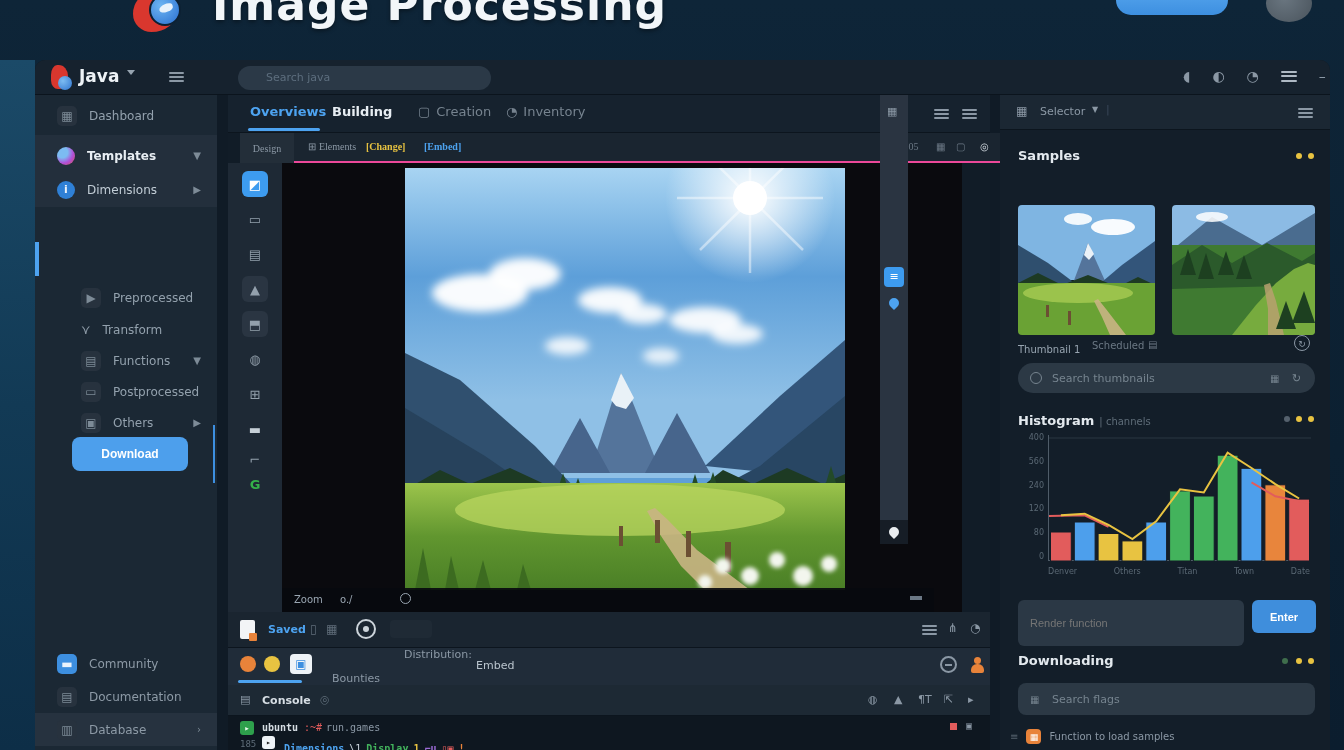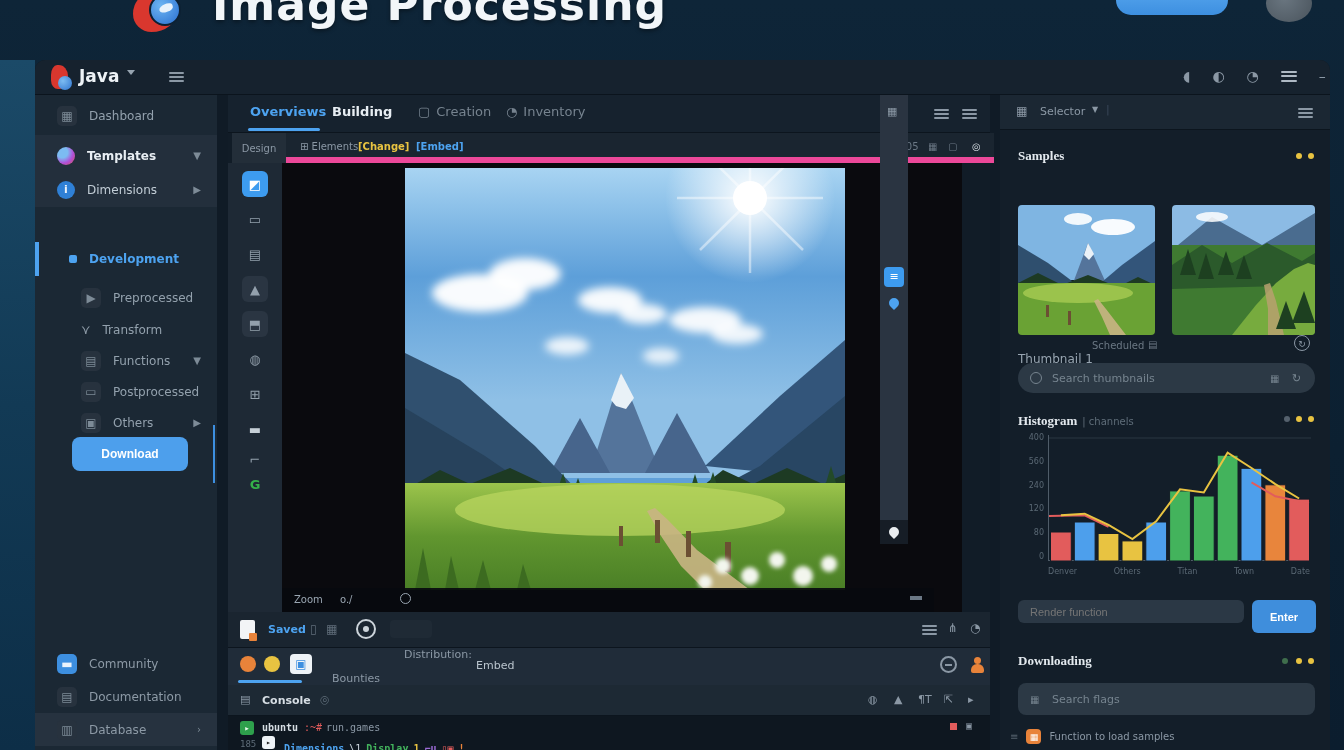--- a/index.html
+++ b/index.html
@@ -44,21 +44,21 @@
   #sb-download { position:absolute; left:37px; top:342px; width:116px; height:34px; background:#4d9fec; border:none; border-radius:8px; color:#fff; font-size:12px; font-weight:700; }
   .sb-right-line { position:absolute; right:2px; top:330px; width:2px; height:58px; background:#3d8fe0; }
   .sb-bottom { color:#8d9aa6; }
   .hl-row { background:#26323f; }
 
   
   #main { left:193px; top:35px; width:762px; height:655px; background:#111c27; }
   #tabsbar { left:0; top:0; width:762px; height:38px; background:#16222e; border-bottom:1px solid #0c151e; }
   .tab { position:absolute; top:9px; font-size:13px; color:#76838f; display:flex; gap:6px; align-items:center; }
   .tab-underline { position:absolute; left:20px; top:33px; width:72px; height:3px; border-radius:2px; background:#4da3f0; }
-  #toolbar { left:4px; top:38px; width:762px; height:30px; background:#1a2530; border-bottom:6px solid #ec4899; }
+  #toolbar { left:12px; top:38px; width:762px; height:30px; background:#1a2530; border-bottom:2px solid #ec4899;font-family:Liberation Serif, serif; }
   #design-cell { left:0; top:0; width:54px; height:30px; background:#232e39; color:#8b98a5; font-size:10px; display:flex; align-items:center; justify-content:center; }
   .tb-item { position:absolute; top:8px; font-size:10px; }
   #canvas { left:54px; top:68px; width:680px; height:449px; background:#0a0a0e; }
   #toolstrip { left:0; top:68px; width:54px; height:449px; background:#1e2935; display:flex; flex-direction:column; align-items:center; padding-top:8px; gap:9px; }
   .tool { width:26px; height:26px; border-radius:6px; display:flex; align-items:center; justify-content:center; color:#93a0ac; font-size:13px; }
   .tool.active { background:#3d9bef; color:#fff; }
   .tool.dark { background:#2a3542; }
 
   
   #photo { left:123px; top:5px; width:440px; height:422px; overflow:hidden; background:#5f9fd8; }
@@ -83,21 +83,21 @@
   .person-ic::after { content:""; position:absolute; left:1px; top:7px; width:13px; height:9px; border-radius:6px 6px 2px 2px; background:#e8833a; }
 
   #consolebar { left:0; top:590px; width:762px; height:31px; background:#1d2934; border-bottom:1px solid #0c151e; }
   #consoleout { left:0; top:621px; width:762px; height:34px; background:#0e1720; font-family:"DejaVu Sans Mono","Liberation Mono",monospace; }
   .con-ic { width:14px; height:14px; border-radius:3px; background:#2ea04c; color:#eafbef; font-size:9px; display:flex; align-items:center; justify-content:center; }
   .tok { margin-right:5px; font-size:10px; font-weight:700; }
 
   
   #rpanel { left:965px; top:35px; width:330px; height:655px; background:#131e29; }
   #rp-head { left:0; top:0; width:330px; height:35px; background:#1b2733; border-bottom:1px solid #0c151e; color:#8b98a5; font-size:11px; }
-  .sec-title { font-size:13px; font-weight:800; color:#e3e9ee;font-family:Liberation Serif, serif; }
+  .sec-title { font-size:13px; font-weight:800; color:#e3e9ee; }
   .sec-sub { font-size:10px; color:#5f6d79; font-weight:400; }
   .dot { width:6px; height:6px; border-radius:50%; display:inline-block; }
   .thumb { position:absolute; top:110px; height:130px; border-radius:4px; overflow:hidden; }
   .pill { position:absolute; background:#2c3945; border-radius:16px; color:#76848f; font-size:11px; display:flex; align-items:center; }
   .chart-wrap { position:absolute; left:18px; top:338px; width:296px; height:156px; }
   .yticks { position:absolute; left:0; top:0; width:26px; height:128px; display:flex; flex-direction:column; justify-content:space-between; text-align:right; color:#5a6874; font-size:8px; }
   .plot { position:absolute; left:30px; top:2px; width:262px; height:126px; border-left:1px solid #4f5c68; border-bottom:1px solid #4f5c68; }
   .xlabels { position:absolute; left:30px; top:134px; width:262px; display:flex; justify-content:space-between; color:#5a6874; font-size:8px; }
   .field { background:#2b3845; border:none; border-radius:6px; color:#aab6c0; font-size:11px; padding-left:12px; }
   .btn-blue { background:#3f8edc; border:none; border-radius:6px; color:#fff; font-size:11px; font-weight:700; }
@@ -126,20 +126,21 @@
         <div class="cup"></div>
           <div class="dot"></div>
       </div>
       <div class="brand abs">Java</div>
       <div class="brand-caret abs"></div>
       <div id="tb-burger" class="burger abs">
           <i></i>
           <i></i>
           <i></i>
         </div>
+      <div id="search-pill" class="abs">Search java</div>
       <div class="tb-icons abs">
         <span>◖</span>
         <span>◐</span>
         <span>◔</span>
         <span class="burger" style="width:16px;height:11px">
             <i style="background:#aeb9c4"></i>
             <i style="background:#aeb9c4"></i>
             <i style="background:#aeb9c4"></i>
           </span>
         <span>–</span>
@@ -156,24 +157,20 @@
         <span class="grad-orb"></span>
         <span>Templates</span>
         <span class="chev">▼</span>
       </div>
       <div class="sb-item" style="top:78px;color:#c2cdd6">
         <span class="info-orb">i</span>
         <span>Dimensions</span>
         <span class="chev">▶</span>
       </div>
       <div class="sb-active-bar"></div>
-      <div class="sb-item" style="top:147px;color:#4da3f0;font-weight:700;padding-left:34px">
-        <span style="width:8px;height:8px;background:#4da3f0;border-radius:2px"></span>
-        <span>Development</span>
-      </div>
 
       <div class="sb-item sb-sub" style="top:186px">
         <span class="sb-ic">▶</span>
         <span>Preprocessed</span>
       </div>
       <div class="sb-item sb-sub" style="top:218px">
         <span style="color:#8d9aa6;font-size:13px">⋎</span>
         <span>Transform</span>
       </div>
       <div class="sb-item sb-sub" style="top:249px">
@@ -474,21 +471,21 @@
           </g>
           <polygon points="143,130 60,130 84,100 104,78 122,64 136,58 143,60" fill="#77ab3e"></polygon>
           <polygon points="96,130 112,130 104,96 98,78 92,80 96,104" fill="#b7a06e" opacity="0.85"></polygon>
           <g fill="#1d4020">
             <polygon points="120,118 132,86 143,118"></polygon>
               <polygon points="104,124 114,96 124,124"></polygon>
           </g>
         </svg>
       </div>
 
-      <div class="abs" style="left:18px;top:257px;font-size:12px;color:#98a5b1">Thumbnail 1</div>
+      <div class="abs" style="left:18px;top:249px;font-size:10px;color:#98a5b1">Thumbnail 1</div>
       <div class="abs" style="left:92px;top:245px;font-size:10px;color:#6b7884">Scheduled</div>
       <span class="abs" style="left:148px;top:244px;color:#6b7884;font-size:10px">▤</span>
       <span class="abs" style="left:294px;top:240px;width:16px;height:16px;border:1.5px solid #8b98a5;border-radius:50%;color:#8b98a5;font-size:9px;text-align:center;line-height:16px">↻</span>
 
       <div class="pill" style="left:18px;top:268px;width:297px;height:30px;padding-left:34px">
         <span class="abs" style="left:12px;width:12px;height:12px;border:1.5px solid #76848f;border-radius:50%"></span>
         <span>Search thumbnails</span>
         <span class="abs" style="left:252px;color:#76848f;font-size:10px">▦</span>
         <span class="abs" style="left:274px;color:#76848f;font-size:11px">↻</span>
       </div>
@@ -531,21 +528,21 @@
         </div>
         <div class="xlabels">
           <span>Denver</span>
           <span>Others</span>
           <span>Titan</span>
           <span>Town</span>
           <span>Date</span>
         </div>
       </div>
 
-      <input class="field abs" style="left: 18px; top: 505px; width: 226px; height: 23px;" placeholder="Render function">
+      <input class="field abs" style="left: 18px; top: 505px; width: 226px; height: 46px;" placeholder="Render function">
       <button class="btn-blue abs" style="left:252px;top:505px;width:64px;height:33px">Enter</button>
 
       <div class="sec-title abs" style="left:18px;top:558px">Downloading</div>
       <span class="dot abs" style="left:282px;top:563px;background:#3f6e4c"></span>
       <span class="dot abs" style="left:296px;top:563px;background:#e8c341"></span>
       <span class="dot abs" style="left:308px;top:563px;background:#e8c341"></span>
 
       <div class="pill" style="left:18px;top:588px;width:297px;height:32px;padding-left:34px;border-radius:8px">
         <span class="abs" style="left:12px;color:#76848f;font-size:10px">▦</span>
         <span>Search flags</span>

